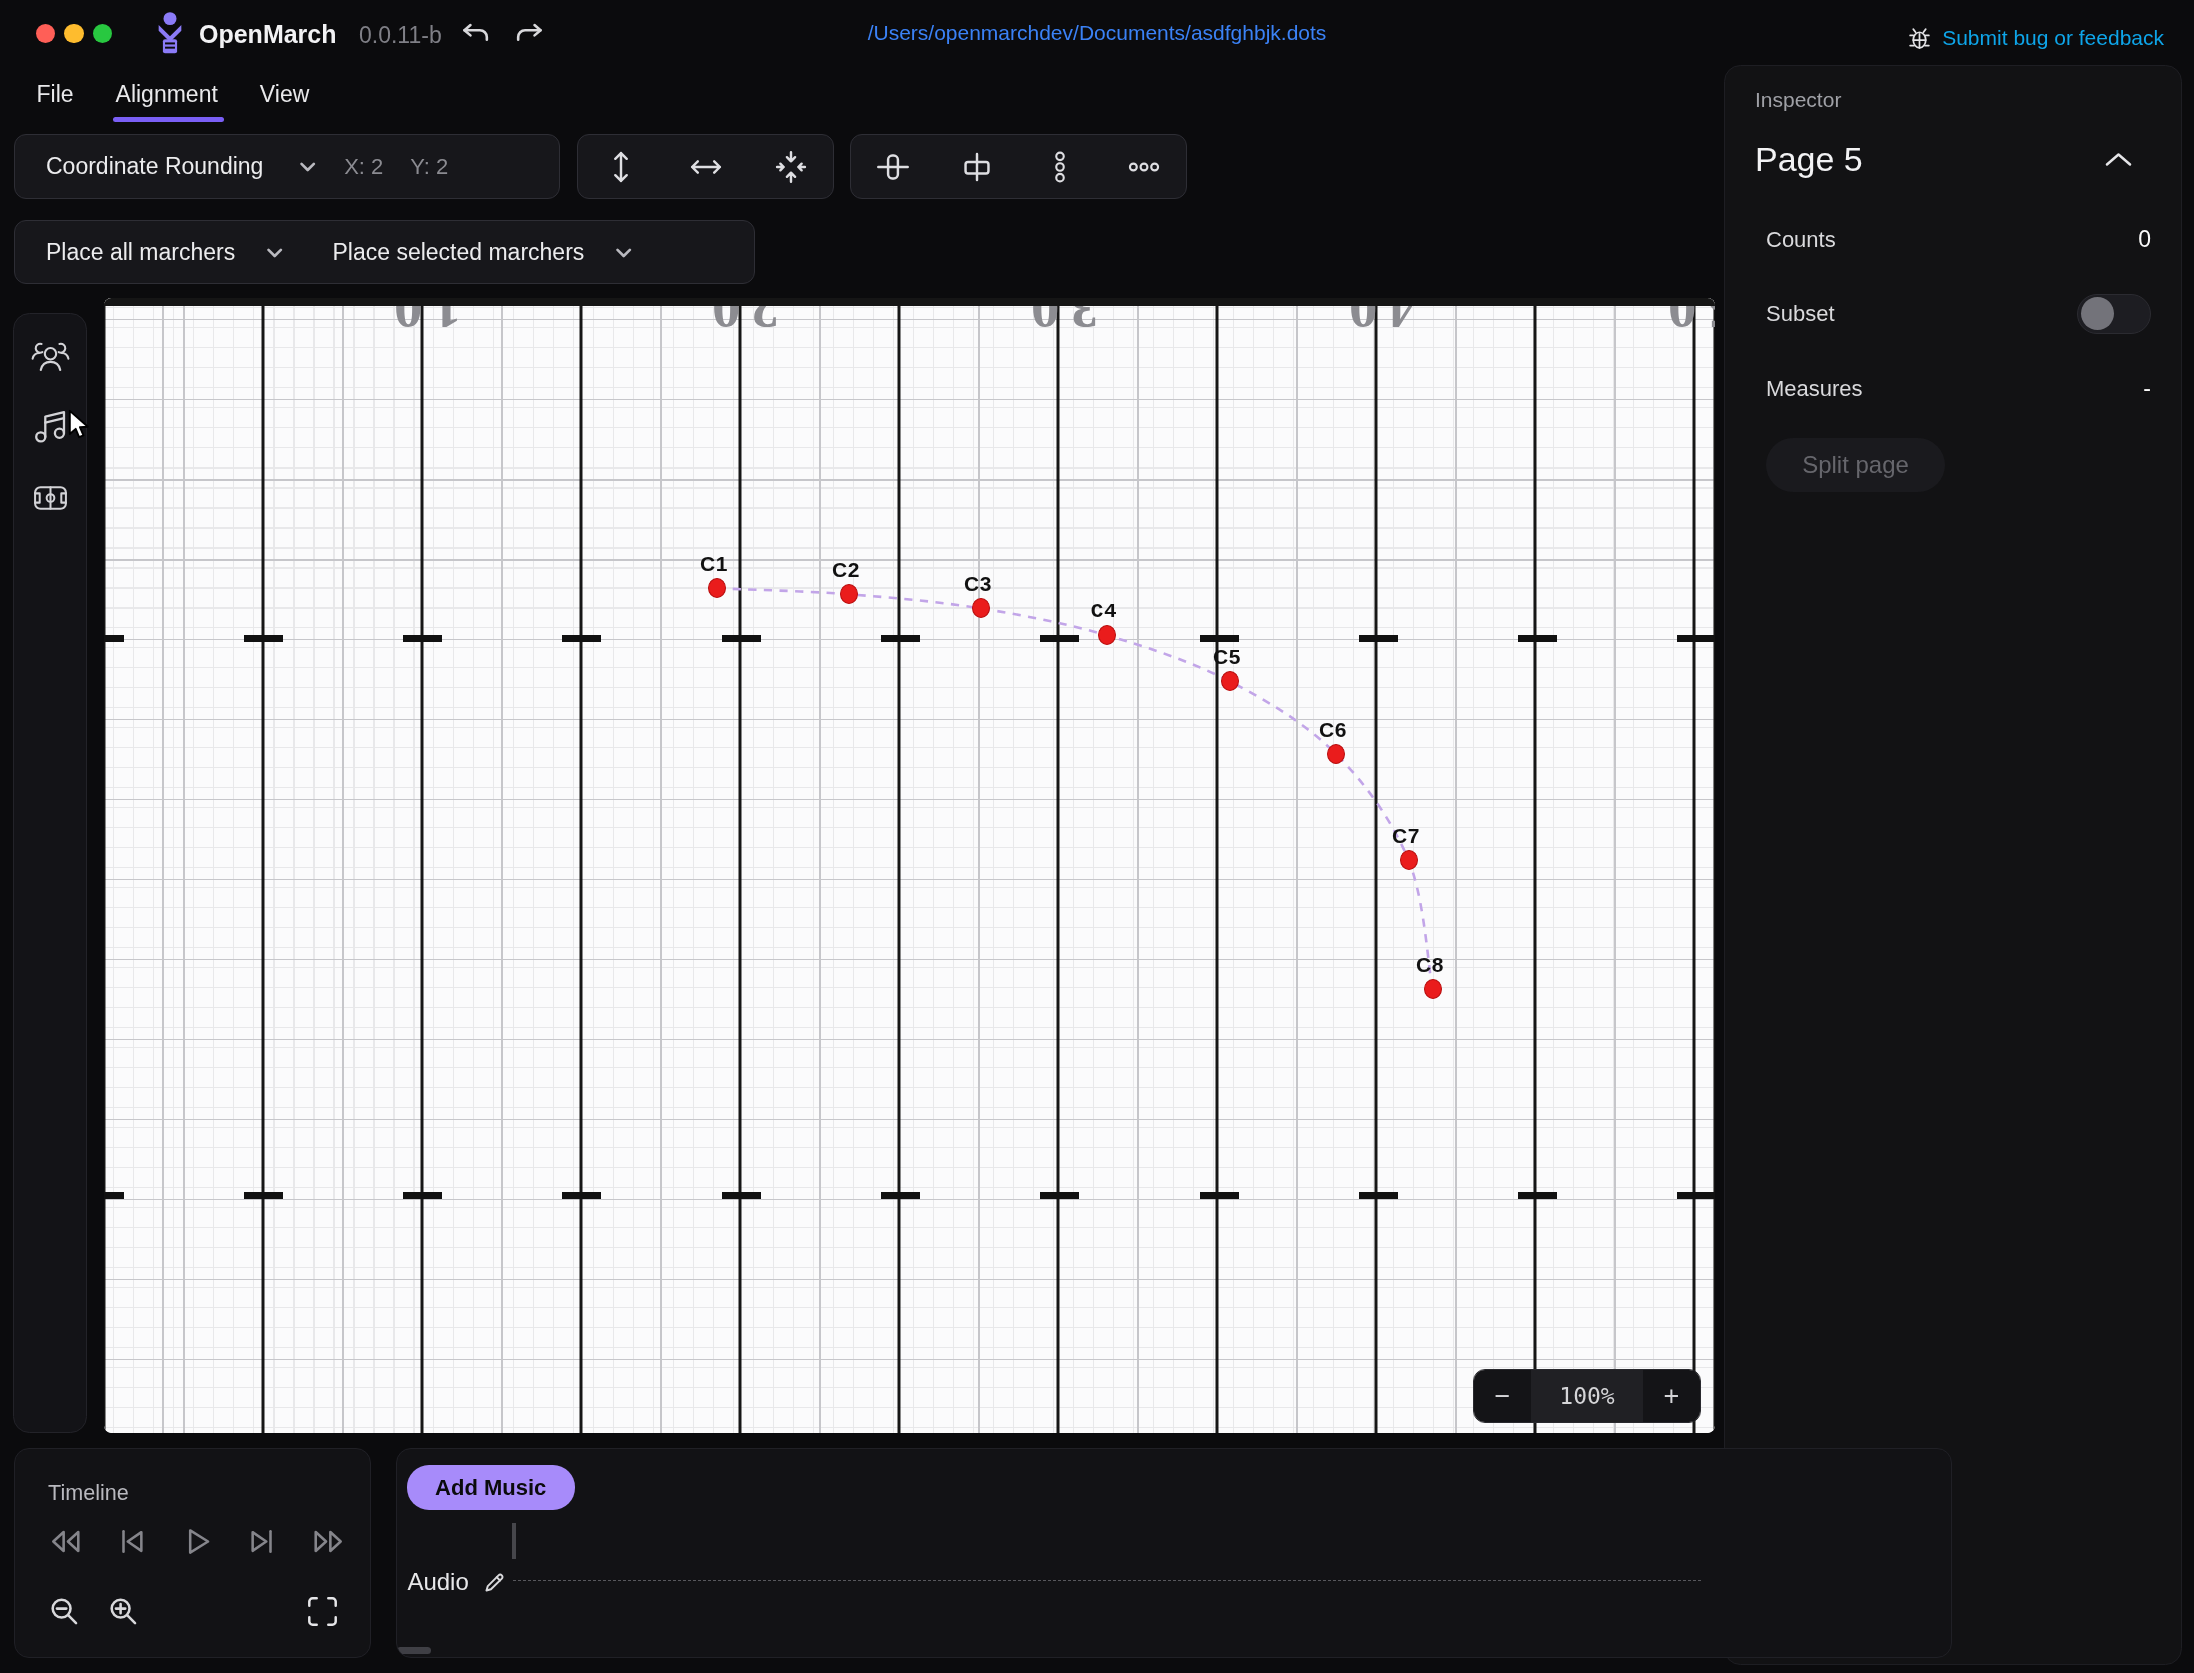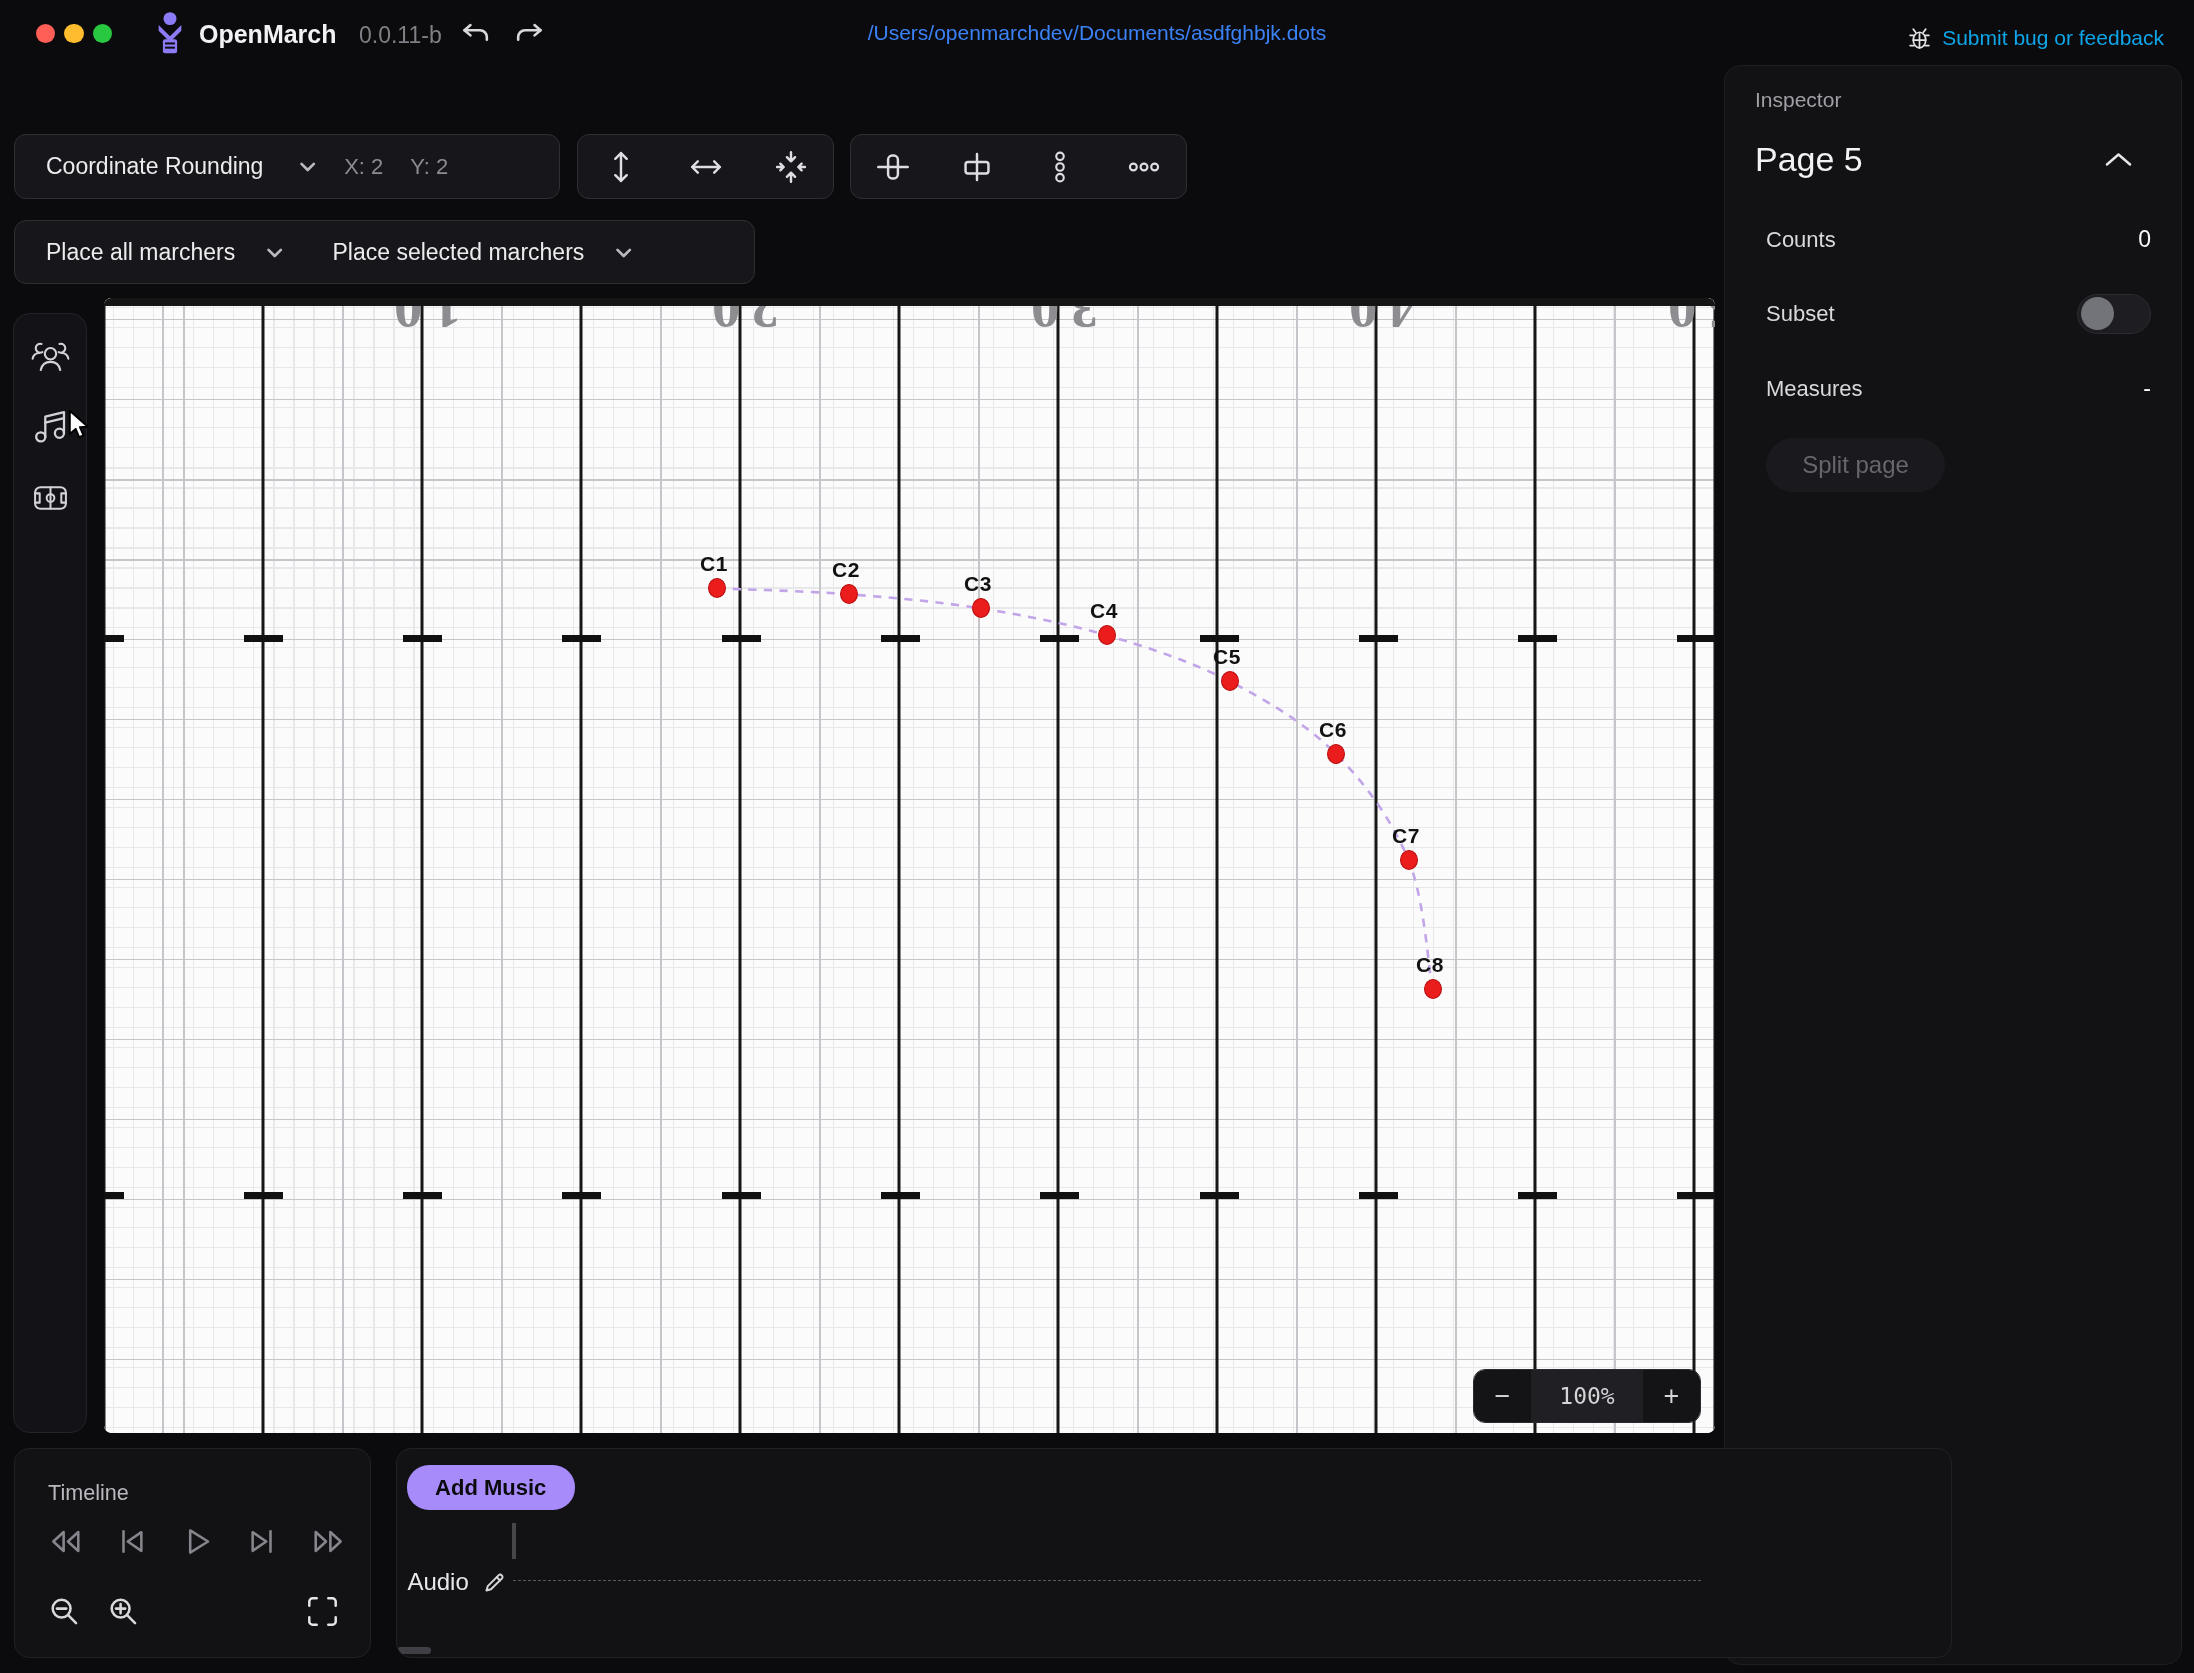--- a/index.html
+++ b/index.html
@@ -143,20 +143,25 @@
           <ellipse cx="16" cy="18" rx="8" ry="10"></ellipse>
           <path d="M16 10 v 18 M8 18 h 16"></path>
           <path d="M4 12 h 4 M4 25 h 5 M28 12 h -4 M28 25 h -5"></path>
             </g>
         </svg>
       </span>
       <span>Submit bug or feedback</span>
     </div>
   </div>
 
+  <div id="menubar">
+      <div class="menu-item">File</div>
+      <div class="menu-item active">Alignment</div>
+      <div class="menu-item">View</div>
+    </div>
 
   <div class="toolbox" id="box-round">
     <span class="lbl">Coordinate Rounding</span>
     <span class="chev">
       <svg class="ic" width="19.4" height="15" viewBox="0 0 22 16">
           <path class="stroke" style="stroke:#b9b9bf" d="M4 5 l7 7 7-7"></path>
         </svg>
     </span>
     <span class="kv">X: 2</span>
     <span class="kv">Y: 2</span>
@@ -321,21 +326,21 @@
       <path id="curvepath" fill="none" stroke-width="3.5" stroke-dasharray="11 10" d="M 824 390 C 853.5 391.3, 942.0 393.5, 1001 398 C 1060.0 402.5, 1120.3 407.8, 1178 417 C 1235.7 426.2, 1291.2 436.7, 1347 453 C 1402.8 469.3, 1461.7 488.5, 1513 515 C 1564.3 541.5, 1615.0 572.0, 1655 612 C 1695.0 652.0, 1731.3 702.3, 1753 755 C 1774.7 807.7, 1779.7 899.2, 1785 928" stroke="#c2a5e8"></path>
     </svg>
     <div id="marchers">
         <div class="dot" style="left: 613px; top: 290px; background: rgb(234, 28, 28);"></div>
         <div class="dot-label" style="left: 610px; top: 278px;">C1</div>
         <div class="dot" style="left: 745px; top: 296px; background: rgb(234, 28, 28);"></div>
         <div class="dot-label" style="left: 742px; top: 284px;">C2</div>
         <div class="dot" style="left: 877px; top: 310px; background: rgb(234, 28, 28);"></div>
         <div class="dot-label" style="left: 874px; top: 298px;">C3</div>
         <div class="dot" style="left: 1003px; top: 337px; background: rgb(234, 28, 28);"></div>
-        <div class="dot-label" style="left: 1000px; top: 325px;">C4</div>
+        <div class="dot-label" style="left: 1000px; top: 325px; font-family: Liberation Mono, monospace;">C4</div>
         <div class="dot" style="left: 1126px; top: 383px; background: rgb(234, 28, 28);"></div>
         <div class="dot-label" style="left: 1123px; top: 371px;">C5</div>
         <div class="dot" style="left: 1232px; top: 456px; background: rgb(234, 28, 28);"></div>
         <div class="dot-label" style="left: 1229px; top: 444px;">C6</div>
         <div class="dot" style="left: 1305px; top: 562px; background: rgb(234, 28, 28);"></div>
         <div class="dot-label" style="left: 1302px; top: 550px;">C7</div>
         <div class="dot" style="left: 1329px; top: 691px; background: rgb(234, 28, 28);"></div>
         <div class="dot-label" style="left: 1326px; top: 679px;">C8</div>
       </div>
     <div id="topline"></div>

